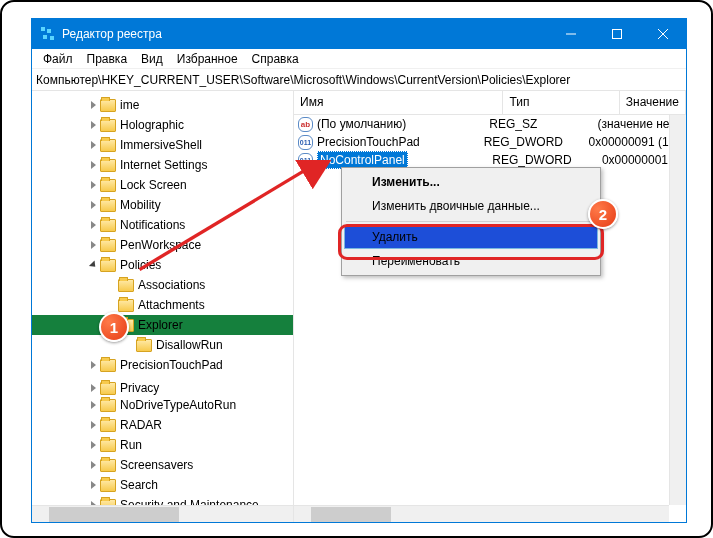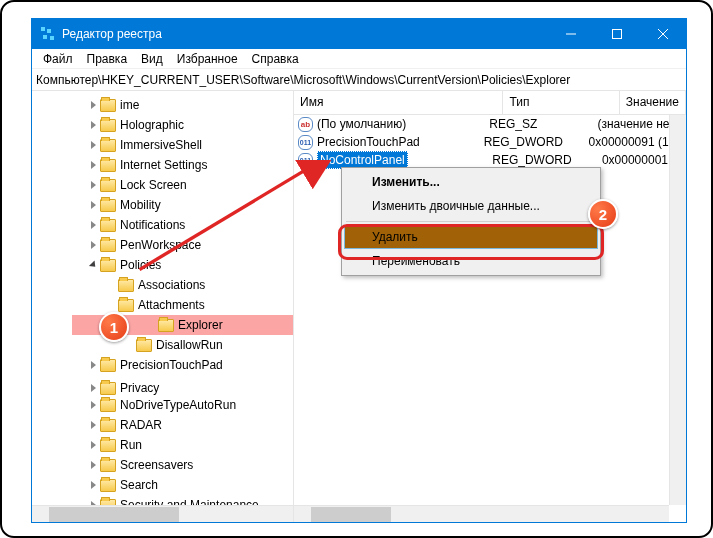--- a/index.html
+++ b/index.html
@@ -23,36 +23,36 @@
 .tree { width: 262px; border-right: 1px solid #e5e5e5; overflow: hidden; padding: 4px 0; position: relative; }
 .tree-inner { position: relative; }
 .tnode { display: flex; align-items: center; height: 20px; padding-left: 0; position: relative; }
 .tnode .exp { width: 14px; height: 14px; display: flex; align-items: center; justify-content: center; color: #6a6a6a; flex-shrink: 0; }
 .tnode .exp.open::before { content: ""; width: 0; height: 0; border-left: 5px solid #404040; border-top: 4px solid transparent; border-bottom: 4px solid transparent; transform: rotate(45deg); }
 .tnode .exp.closed::before { content: ""; width: 0; height: 0; border-left: 5px solid #888; border-top: 4px solid transparent; border-bottom: 4px solid transparent; }
 .tnode .exp.none::before { content: ""; }
 .folder { width: 16px; height: 13px; background: linear-gradient(#ffe9a6,#f7ca4d); border: 1px solid #d6a321; border-radius: 1px; position: relative; margin-right: 4px; flex-shrink: 0; }
 .folder::before { content: ""; position: absolute; top: -3px; left: 0; width: 7px; height: 3px; background: #f7ca4d; border: 1px solid #d6a321; border-bottom: none; border-radius: 1px 1px 0 0; }
 .tlabel { white-space: nowrap; }
-.tnode.sel { background: #fca5a5; margin-left: 40px; }
+.tnode.sel { background: #15803d; }
 .list { flex: 1; position: relative; overflow: hidden; }
 .lhead { display: flex; height: 24px; border-bottom: 1px solid #e5e5e5; }
 .lhead div { padding: 4px 6px; border-right: 1px solid #e5e5e5; }
 .lhead .c1 { width: 220px; } .lhead .c2 { width: 122px; } .lhead .c3 { flex: 1; }
 .lrow { display: flex; height: 18px; align-items: center; }
 .lrow .c1 { width: 220px; display: flex; align-items: center; padding-left: 4px; }
 .lrow .c2 { width: 122px; } .lrow .c3 { flex: 1; white-space: nowrap; }
 .vicon { width: 15px; height: 15px; margin-right: 4px; border: 1px solid #5a8ac6; background: #fff; position: relative; border-radius: 6px; display:flex;align-items:center;justify-content:center;font-size:8px;font-weight:bold;color:#c33; }
 .vicon.dw { color: #2a5db0; font-size: 7px; }
 .lrow.sel .vname { background: #0078d7; color: #fff; padding: 1px 2px; border: 1px dotted #fff; }
 .ctxmenu { position: absolute; left: 339px; top: 165px; width: 260px; background: #f0f0f0; border: 1px solid #a0a0a0; box-shadow: 2px 2px 4px rgba(0,0,0,0.25); padding: 2px; z-index: 10; }
 .ctxmenu .mi { padding: 5px 28px; position: relative; }
 .ctxmenu .mi.bold { font-weight: bold; }
 .ctxmenu .sep { height: 1px; background: #d0d0d0; margin: 3px 2px; }
-.ctxmenu .mi.hl { background: #a16207; border: 1px solid #7ab8e0; padding: 4px 27px; }
+.ctxmenu .mi.hl { background: #1d4ed8; border: 1px solid #7ab8e0; padding: 4px 27px; }
 .redbox { position: absolute; left: 336px; top: 222px; width: 266px; height: 36px; border: 3px solid #e02525; border-radius: 9px; z-index: 11; pointer-events: none; }
 .arrow { position: absolute; left: 111px; top: 158px; width: 230px; height: 118px; z-index: 12; pointer-events: none; }
 .badge { position: absolute; width: 30px; height: 30px; border-radius: 50%; background: radial-gradient(circle at 30% 30%, #ff7a49, #e63c16); border: 2px solid #fff; box-shadow: 0 1px 3px rgba(0,0,0,.4); color: #fff; display: flex; align-items: center; justify-content: center; font-weight: bold; font-size: 15px; z-index: 13; }
 .badge.b1 { left: 97px; top: 310px; }
 .badge.b2 { left: 586px; top: 197px; }
 .scrollbar-v { position: absolute; right: 0; top: 24px; bottom: 17px; width: 17px; background: #f0f0f0; border-left: 1px solid #e5e5e5; }
 .scrollbar-h { position: absolute; left: 0; right: 17px; bottom: 0; height: 17px; background: #f0f0f0; border-top: 1px solid #e5e5e5; display:flex; align-items:center;}
 .scrollbar-h .thumb { height: 15px; width: 80px; background: #cdcdcd; margin-left: 17px;}
 .tree .scrollbar-h{position:absolute;left:0;right:0;bottom:0;height:17px;background:#f0f0f0;border-top:1px solid #e5e5e5;}
 .tree .scrollbar-h .thumb{width:130px;margin-left:17px;}

